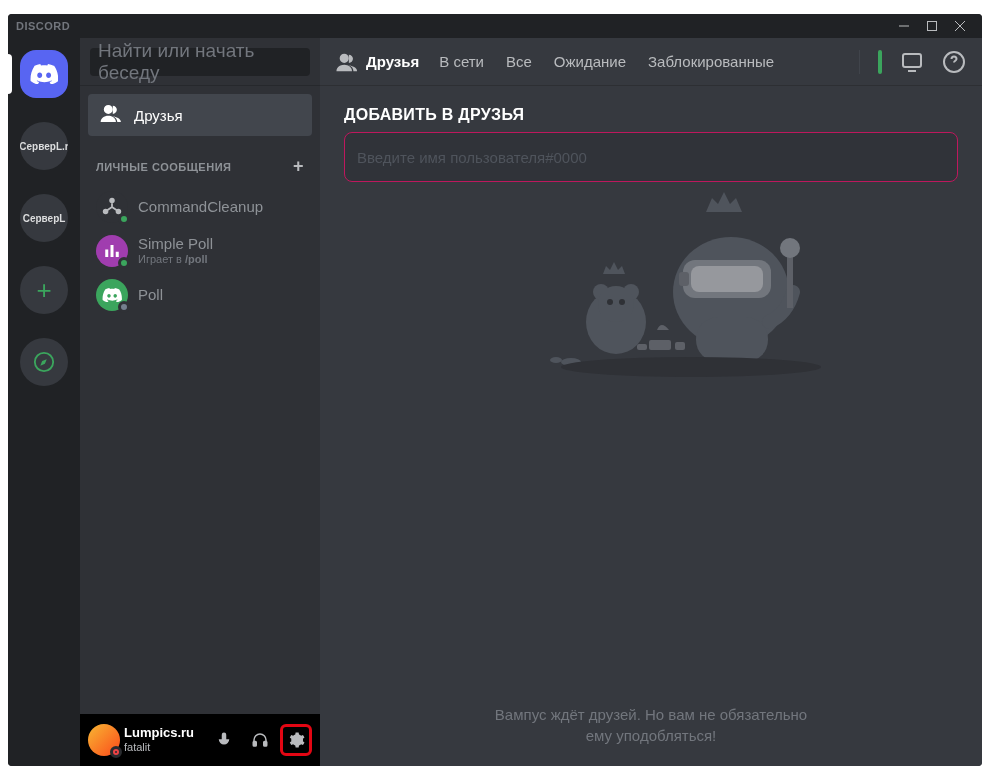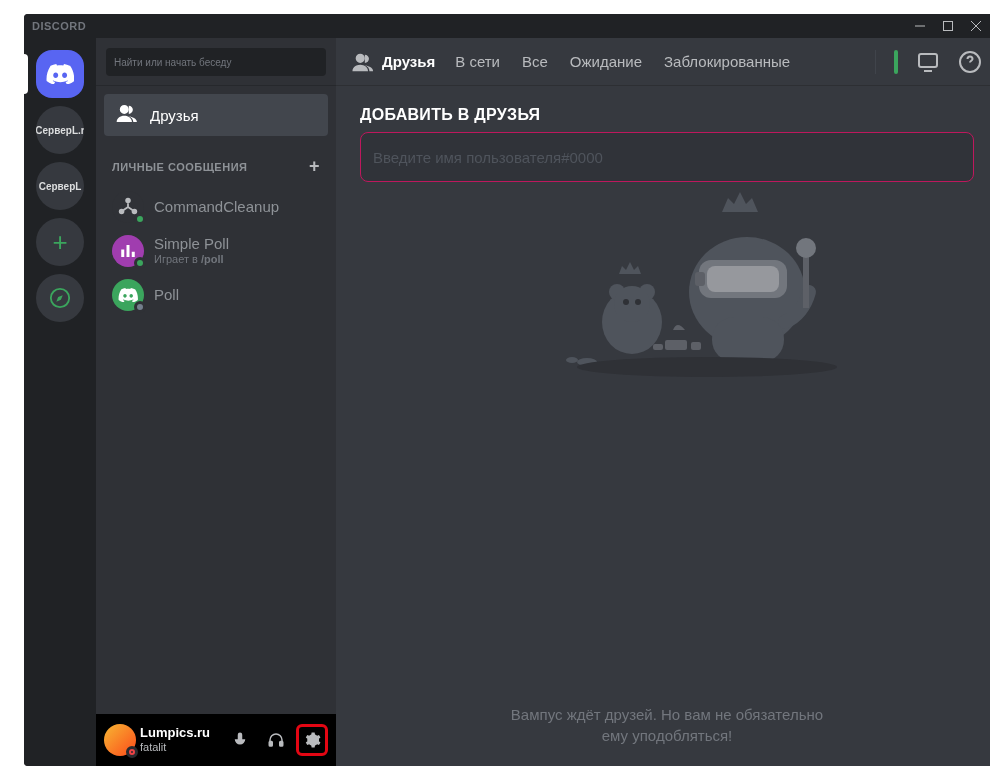--- a/index.html
+++ b/index.html
@@ -1,37 +1,37 @@
 <!DOCTYPE html>
 <html><head>
   <meta charset="utf-8">
   <style>
     * { margin:0; padding:0; box-sizing:border-box; }
     body { font-family:"Whitney","Helvetica Neue",Helvetica,Arial,sans-serif; background:#fff; width:990px; height:780px; overflow:hidden; }
-    .outer { background:#fff; padding:14px 24px; width:990px; height:780px;border-radius:18px; }
+    .outer { background:#fff; padding:14px 8px; width:990px; height:780px;border-radius:18px; }
     .app-frame { width:974px; height:752px; background:#36393f; display:flex; flex-direction:column; border-radius:4px; overflow:hidden; }
     .titlebar { height:24px; background:#202225; display:flex; align-items:center; padding:0 8px; }
     .titlebar .brand { color:#72767d; font-size:11px; font-weight:700; letter-spacing:.5px; }
     .titlebar .spacer { flex:1; }
     .winbtn { width:28px; height:22px; display:flex; align-items:center; justify-content:center; color:#b9bbbe; }
     .winbtn svg { width:10px; height:10px; }
 
     .app-body { flex:1; display:flex; min-height:0; }
 
-    .guilds { width:72px; background:#202225; display:flex; flex-direction:column; align-items:center; padding-top:12px; gap:8px; }
+    .guilds { width:72px; background:#202225; display:flex; flex-direction:column; align-items:center; padding-top:12px; gap:24px; }
     .guild-pill { width:48px; height:48px; border-radius:16px; background:#5865F2; display:flex; align-items:center; justify-content:center; position:relative; }
     .guild-pill.home::before { content:""; position:absolute; left:-12px; top:4px; width:4px; height:40px; background:#fff; border-radius:0 4px 4px 0; }
     .guild-circle { width:48px; height:48px; border-radius:50%; background:#36393f; display:flex; align-items:center; justify-content:center; color:#dcddde; font-size:10px; font-weight:600; text-align:center; line-height:1.1; overflow:hidden; }
     .guild-add { color:#3ba55d; font-size:26px; font-weight:300; }
     .guild-compass { color:#3ba55d; }
     .guild-compass svg { width:22px; height:22px; }
 
     .channels { width:240px; background:#2f3136; display:flex; flex-direction:column; }
     .searchbar-wrap { padding:10px; height:48px; border-bottom:1px solid #26282c; }
-    .searchbar { height:28px; width:100%; background:#202225; border-radius:4px; color:#72767d; font-size:10px; display:flex; align-items:center; padding:0 8px; }
+    .searchbar { height:28px; width:100%; background:#202225; border-radius:4px; color:#72767d; font-size:19px; display:flex; align-items:center; padding:0 8px; }
     .channels-list { flex:1; padding:8px 8px 0; overflow:auto; }
     .friends-item { height:42px; background:#42464d; border-radius:4px; display:flex; align-items:center; padding:0 12px; gap:12px; margin-bottom:14px; }
     .friends-item .icon { color:#fff; }
     .friends-item .label { color:#fff; font-size:15px; font-weight:500; }
     .dm-header { display:flex; align-items:center; justify-content:space-between; padding:6px 8px 8px; color:#8e9297; font-size:11px; font-weight:700; letter-spacing:.5px; }
     .plus { color:#b9bbbe; font-size:18px; }
     .dm-item { height:44px; display:flex; align-items:center; padding:0 8px; gap:10px; border-radius:4px; color:#8e9297; }
     .dm-ava { width:32px; height:32px; border-radius:50%; background:#4f545c; display:flex; align-items:center; justify-content:center; position:relative; flex-shrink:0; }
     .dm-ava .status { position:absolute; bottom:-2px; right:-2px; width:12px; height:12px; border-radius:50%; background:#3ba55d; border:3px solid #2f3136; }
     .dm-ava .status.offline { background:#747f8d; }

